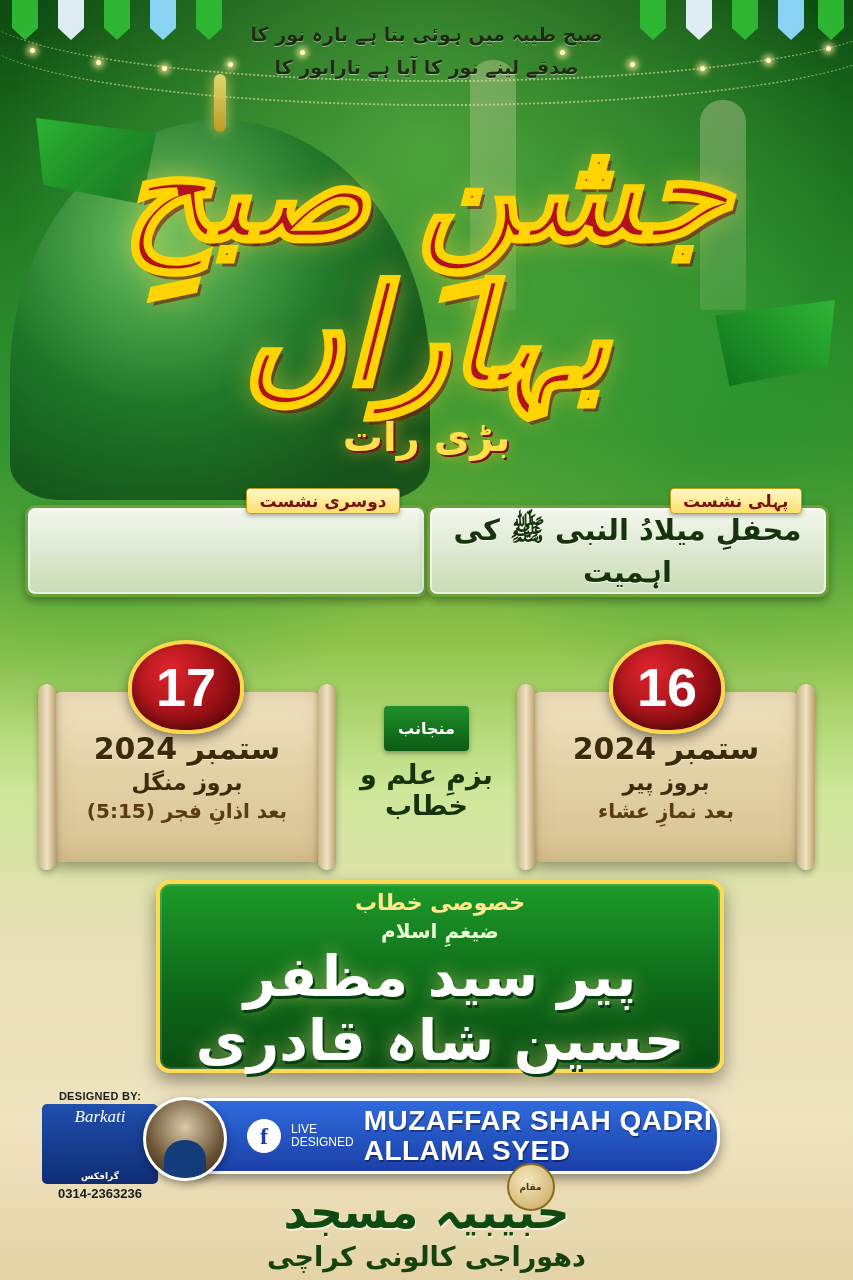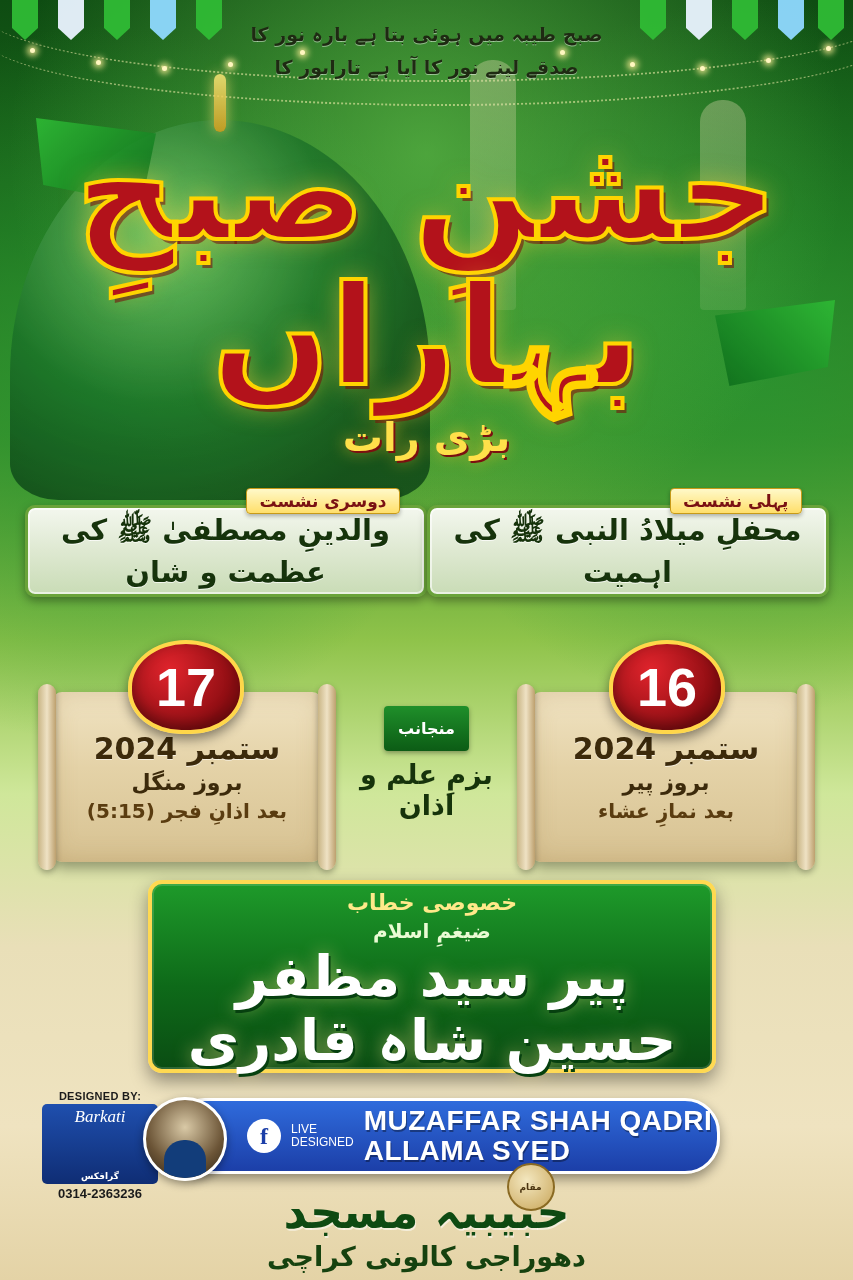--- a/index.html
+++ b/index.html
@@ -77,20 +77,21 @@
   }
   .title-main{
     font-size:138px;line-height:1.05;
     color:#b3121b;
     -webkit-text-stroke:4px #ffd400;
     text-shadow:
       0 0 2px #ffd400,
       4px 5px 0 rgba(120,8,10,.55),
       0 0 26px rgba(255,210,60,.55);
     letter-spacing:-6px;
+    font-style:italic;
   }
   .title-sub{
     margin-top:4px;
     font-size:40px;color:#ffe04a;
     text-shadow:2px 2px 0 #7c0f10,0 0 16px rgba(255,200,40,.7);
   }
   
   .sessions{
     position:absolute;top:505px;left:0;width:853px;
     display:flex;justify-content:center;
@@ -156,21 +157,21 @@
   }
   .mid-tag{
     display:inline-block;background:linear-gradient(180deg,#1f8f2a,#0c5c15);
     color:#fff;font-size:16px;padding:13px 14px;border-radius:4px;
     box-shadow:0 2px 5px rgba(0,0,0,.35);
   }
   .mid-l1{font-size:27px;margin-top:8px;color:#16330b;}
   .mid-l2{font-size:27px;color:#16330b;}
   
   .speaker{
-    position:absolute;top:880px;left:148px;width:560px;height:185px;
+    position:absolute;top:880px;left:156px;width:560px;height:185px;
     background:linear-gradient(180deg,#1e9a2a 0%,#0e6a19 55%,#0a4d13 100%);
     border:4px solid #ffd951;border-radius:14px;
     box-shadow:0 8px 18px rgba(0,0,0,.4), inset 0 0 0 2px rgba(255,255,255,.15);
     text-align:center;
   }
   .sp-top{margin-top:6px;font-size:22px;color:#ffe98a;}
   .sp-title{font-size:20px;color:#eafbd4;margin-top:4px;}
   .sp-name{
     font-size:56px;color:#fff;line-height:1.15;margin-top:2px;
     text-shadow:2px 3px 0 #06400f,0 0 18px rgba(255,235,140,.55);
@@ -275,21 +276,20 @@
   </div>
 
   <div class="title-wrap">
     <div class="title-main urdu">جشنِ صبحِ بہاراں</div>
     <div class="title-sub urdu">بڑی رات</div>
   </div>
 
   <div class="sessions">
     <div class="sess">
       <span class="sess-tag urdu">دوسری نشست</span>
-      <span class="sess-text urdu">والدینِ مصطفیٰ ﷺ کی عظمت و شان</span>
     </div>
     <div class="sess">
       <span class="sess-tag urdu">پہلی نشست</span>
       <span class="sess-text urdu">محفلِ میلادُ النبی ﷺ کی اہمیت</span>
     </div>
   </div>
 
   <div class="scrolls">
 
     <div class="scroll scroll-left">
@@ -306,21 +306,21 @@
         <div class="scroll-month">ستمبر 2024</div>
         <div class="scroll-day">بروز پیر</div>
         <div class="scroll-time">بعد نمازِ عشاء</div>
       </div>
     </div>
     <div class="datebadge badge-right">16</div>
 
     <div class="midblock">
       <span class="mid-tag urdu">منجانب</span>
       <div class="mid-l1 urdu">بزمِ علم و</div>
-      <div class="mid-l2 urdu">اذان</div>
+      <div class="mid-l2 urdu">خطاب</div>
     </div>
   </div>
 
   <div class="speaker">
     <div class="sp-top urdu">خصوصی خطاب</div>
     <div class="sp-title urdu">ضیغمِ اسلام</div>
     <div class="sp-name urdu">پیر سید مظفر حسین شاہ قادری</div>
   </div>
 
   <div class="designer">

